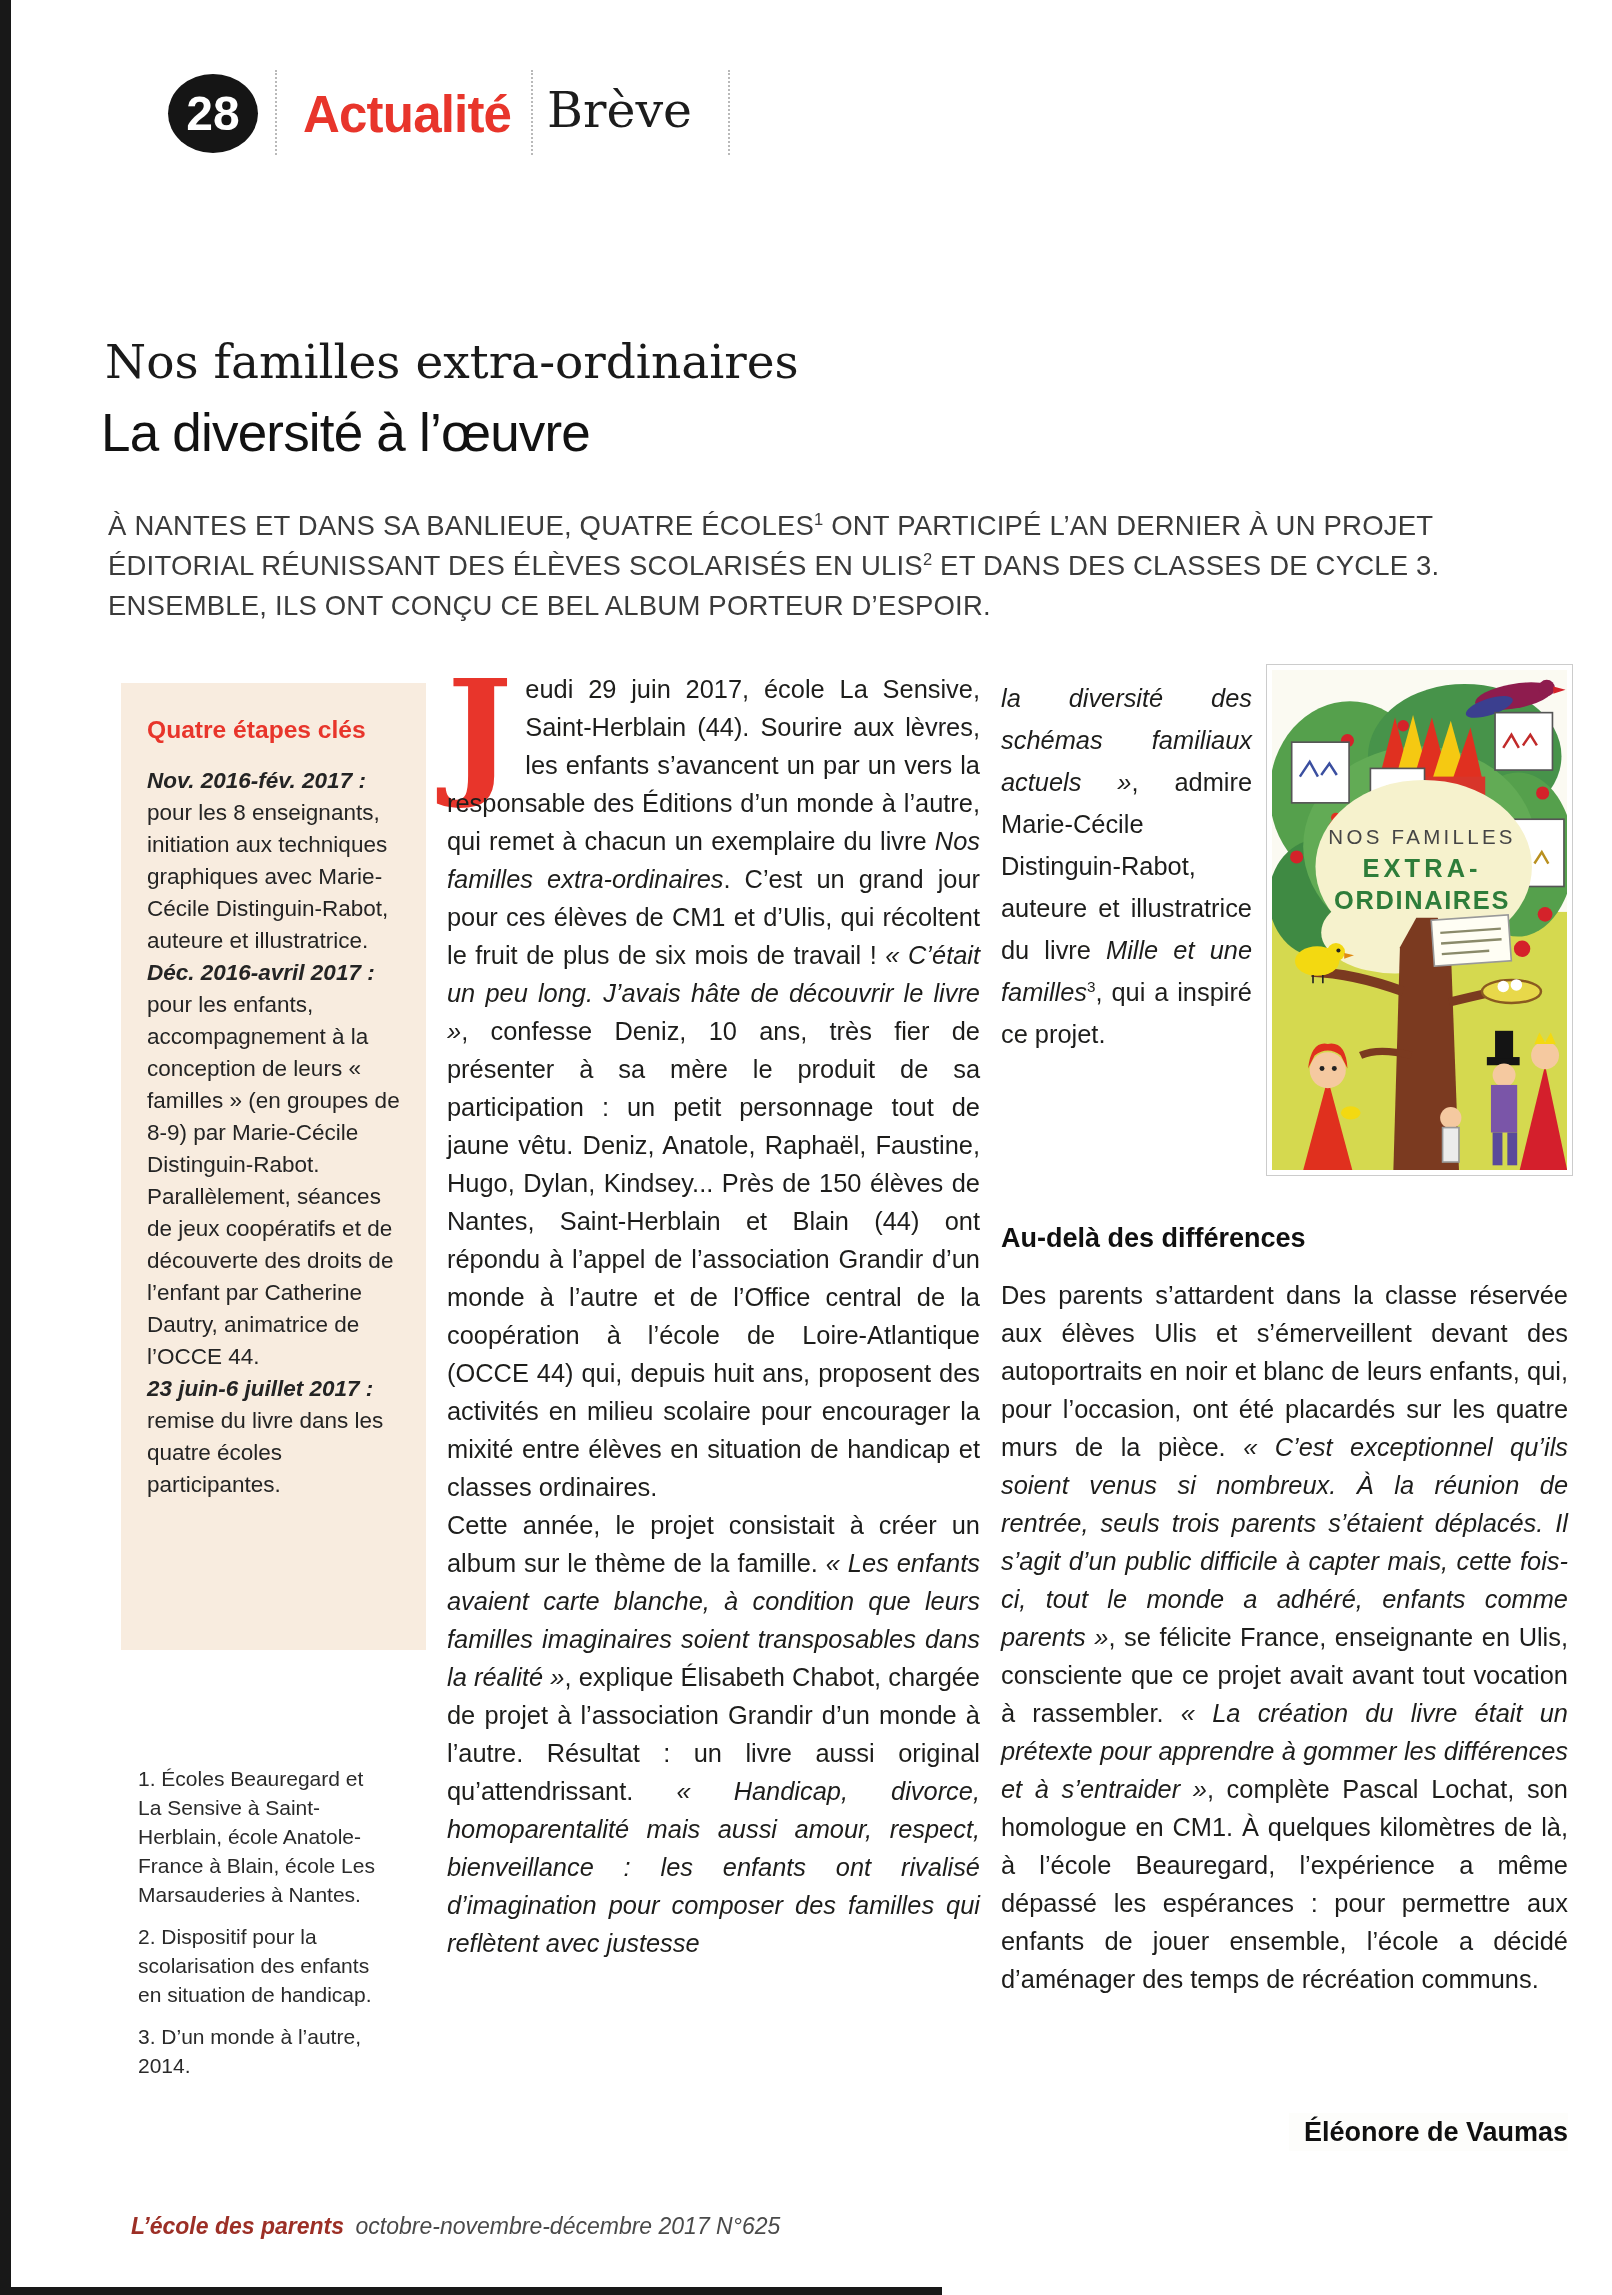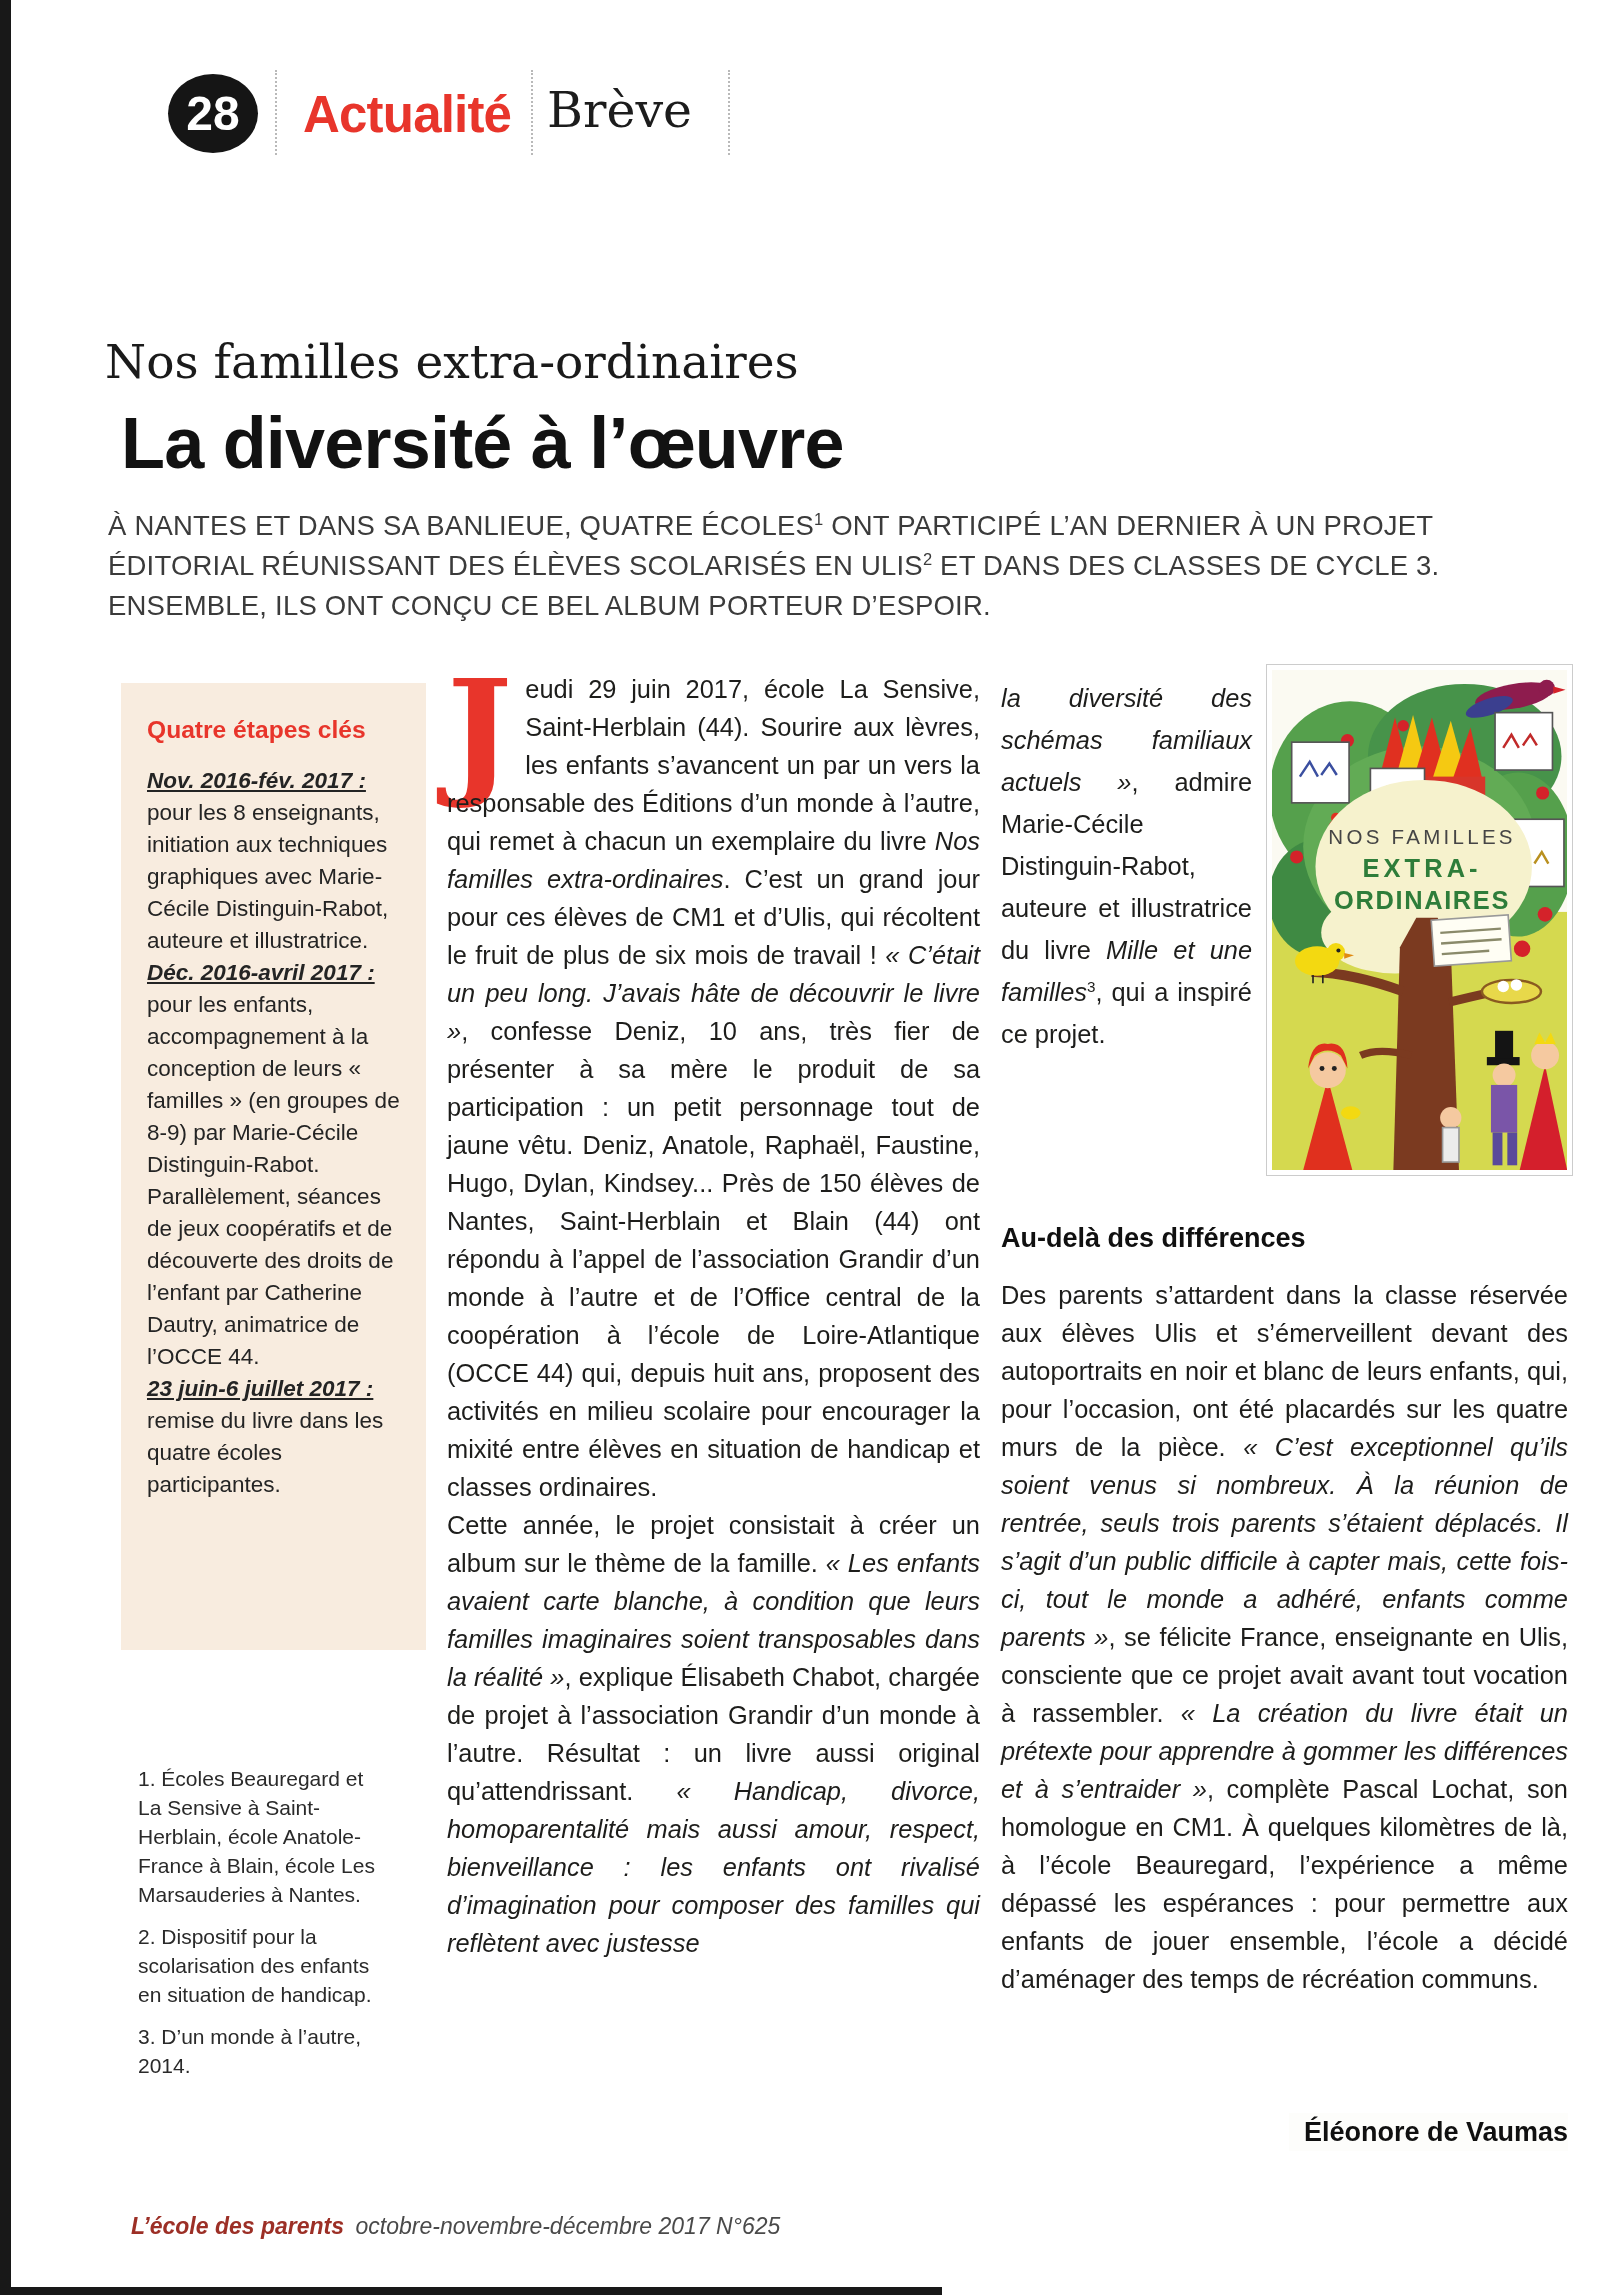--- a/index.html
+++ b/index.html
@@ -31,37 +31,37 @@
     position:absolute;left:547px;top:82px;
     font-family:"DejaVu Serif", serif;font-size:49px;color:#1c1c1c;
   }
 
   
   .kicker{
     position:absolute;left:105px;top:334px;
     font-family:"DejaVu Serif", serif;font-size:47px;color:#1a1a1a;letter-spacing:0;
   }
   .title{
-    position:absolute;left:121px;top:402px;
-    font-size:72px;font-weight:700;color:#121212;letter-spacing:-0.8px;
+    position:absolute;left:101px;top:402px;
+    font-size:53px;font-weight:400;color:#121212;letter-spacing:-0.8px;
   }
   .intro{
     position:absolute;left:108px;top:506px;width:1385px;
     font-size:27.5px;line-height:40px;color:#3b3b3b;letter-spacing:0.2px;
   }
   .intro sup, .bodytext sup{font-size:60%;vertical-align:super;line-height:0;}
 
   
   .sidebox{
     position:absolute;left:121px;top:683px;width:305px;min-height:967px;
     background:#f8ecdf;box-sizing:border-box;padding:33px 24.6px 24.6px 26px;
   }
   .sidebox h3{margin:0 0 21px 0;font-size:24.6px;font-weight:800;color:#e8352b;}
   .sidebox p{margin:0;font-size:22.5px;line-height:32px;color:#242424;}
-  .step-date{font-weight:bold;font-style:italic;text-decoration:underline;}
+  .step-date{font-weight:bold;font-style:italic;}
 
   
   .footnotes{position:absolute;left:138px;top:1764px;width:246px;color:#2a2a2a;}
   .footnotes p{margin:0 0 13px 0;font-size:21px;line-height:29px;}
 
   
   .bodytext{font-size:25.4px;line-height:38px;text-align:justify;color:#1d1d1b;}
   .col-mid{position:absolute;left:447px;top:670px;width:533px;}
   .dropcap{
     float:left;color:#e8352b;

